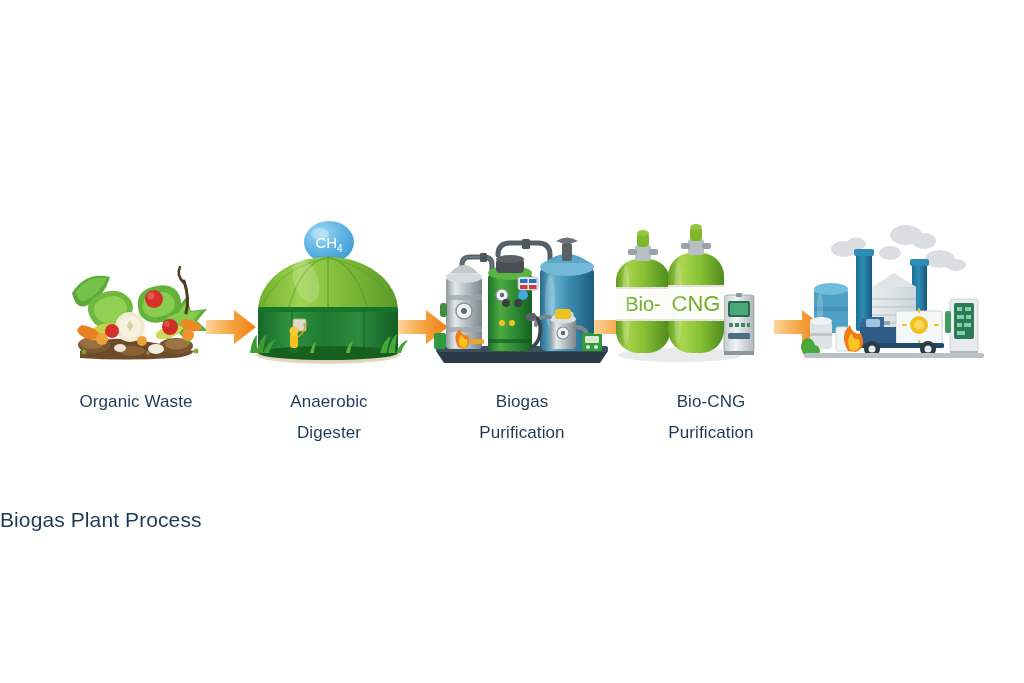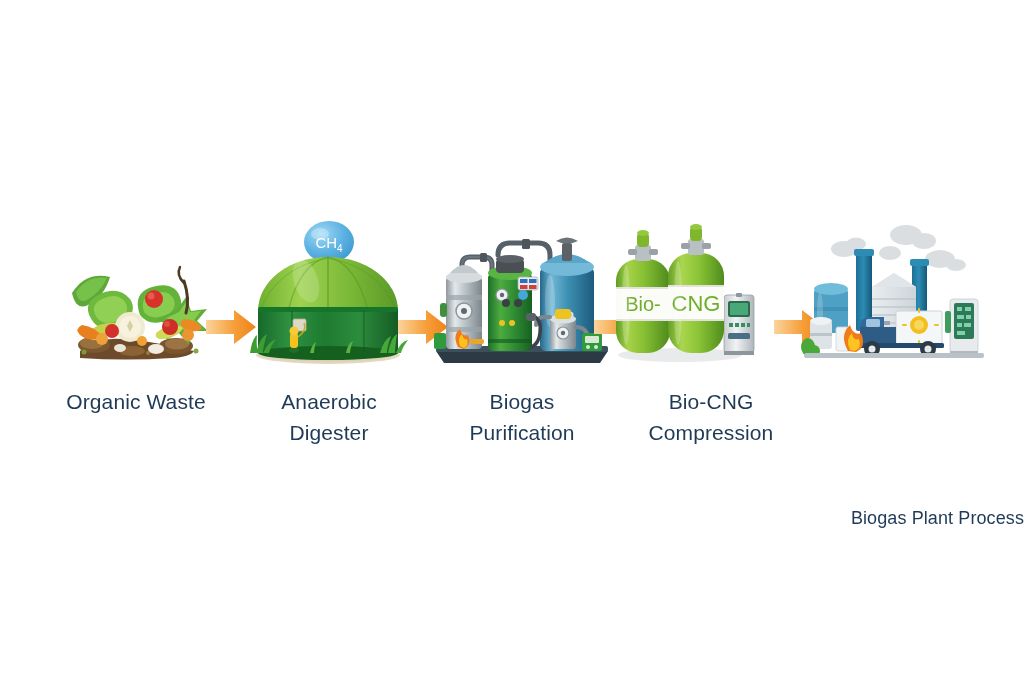--- a/index.html
+++ b/index.html
@@ -35,41 +35,41 @@
     top: 0;
     width: 200px;
     height: 160px;
   }
 
   .stage-label {
     position: absolute;
     top: 386px;
     width: 210px;
     text-align: center;
-    font-size: 21px;
+    font-size: 17px;
     line-height: 31px;
     color: #1f3a56;
     letter-spacing: 0.1px;
     white-space: pre-line;
   }
 
   .arrow {
     position: absolute;
     top: 305px;
     width: 54px;
     height: 44px;
   }
 
   #diagram-title {
     position: absolute;
     left: 0;
     top: 508px;
     width: 1024px;
-    text-align: right;
-    font-size: 18px;
+    text-align: left;
+    font-size: 21px;
     color: #1f3a56;
     letter-spacing: 0.1px;
   }
 
   
   #stage-waste        { left: 36px; }
   #stage-digester     { left: 228px; }
   #stage-purification { left: 422px; }
   #stage-compression  { left: 588px; }
   #stage-use          { left: 800px; }
@@ -511,17 +511,17 @@
       <rect x="4" y="138" width="180" height="5" rx="2" fill="#b9c2c7"></rect>
     </svg>
   </div>
 
   <div class="stage-label" id="label-waste">Organic Waste</div>
   <div class="stage-label" id="label-digester">Anaerobic
 Digester</div>
   <div class="stage-label" id="label-purification">Biogas
 Purification</div>
   <div class="stage-label" id="label-compression">Bio-CNG
-Compression</div>
+Purification</div>
 
   <div id="diagram-title">Biogas Plant Process</div>
 
 </div>
 
 </body></html>

